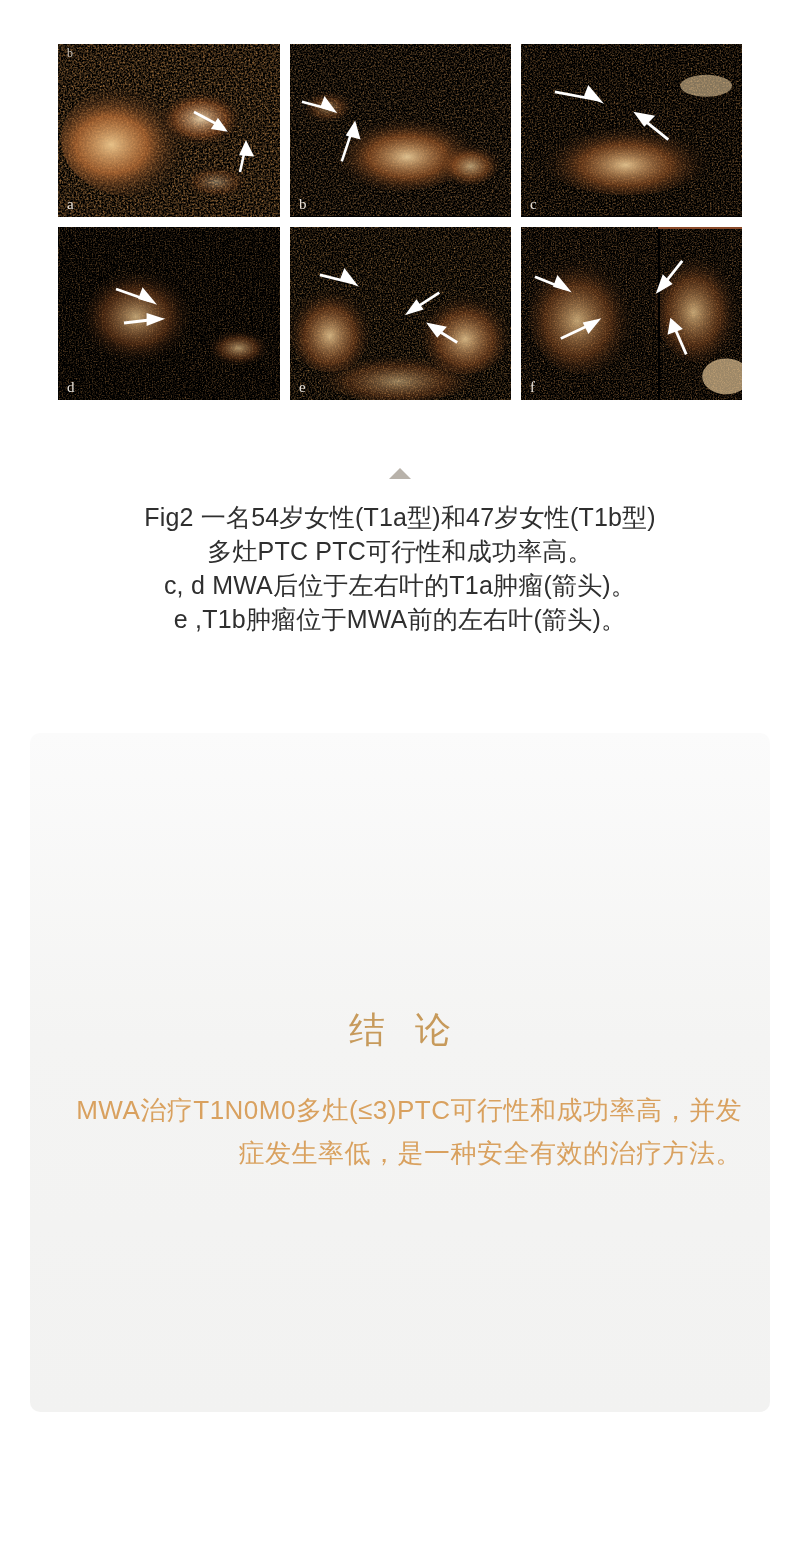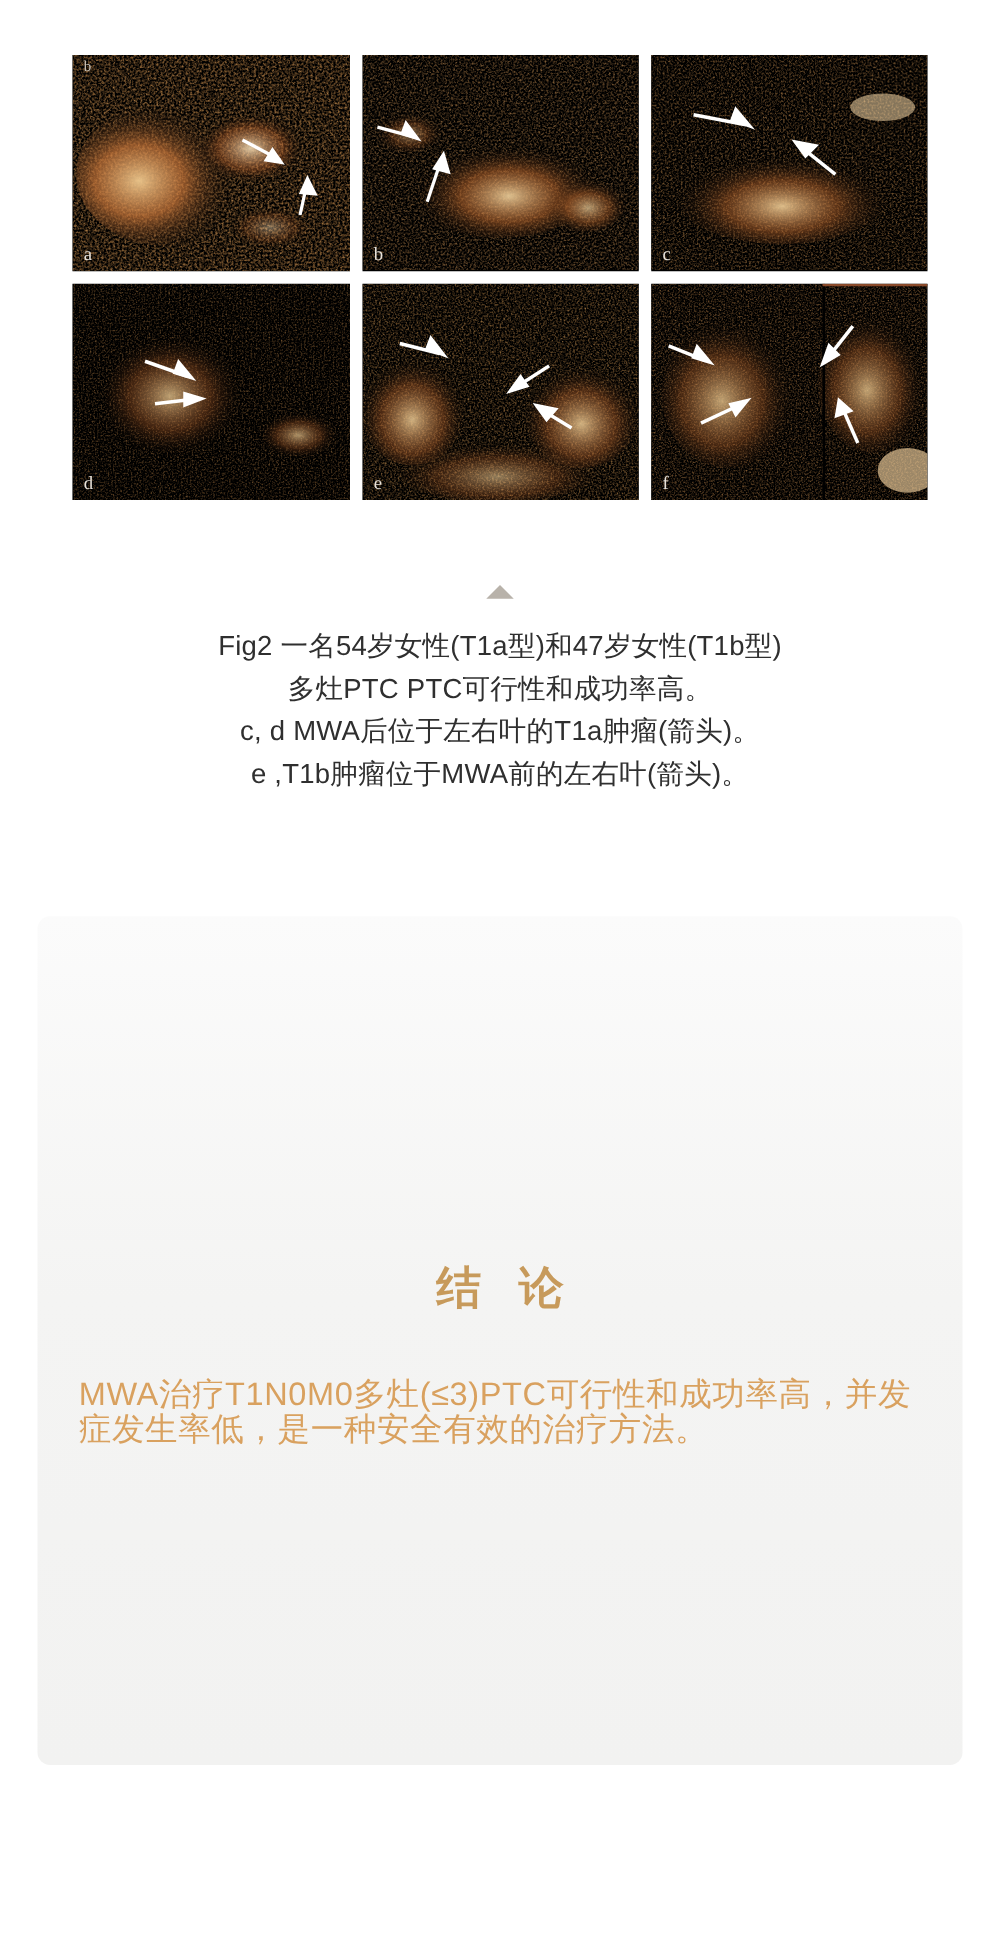--- a/index.html
+++ b/index.html
@@ -82,21 +82,21 @@
     width: 0; height: 0;
     border-left: 11px solid transparent;
     border-right: 11px solid transparent;
     border-bottom: 11px solid #b8b2aa;
   }
   .caption {
     position: absolute;
     left: 0; right: 0;
     top: 500px;
     text-align: center;
-    font-size: 22px;
+    font-size: 25px;
     line-height: 34px;
     color: #2f2f2f;
     letter-spacing: 0.2px;
   }
   .caption .line { display: block; white-space: pre; }
 
   
   .conclusion-card {
     position: absolute;
     left: 30px;
@@ -105,34 +105,35 @@
     height: 679px;
     background: linear-gradient(180deg, #fbfbfb 0%, #f4f4f3 45%, #f2f2f1 100%);
     border-radius: 10px;
   }
   .conclusion-title {
     position: absolute;
     left: 0; right: 0;
     top: 273px;
     text-align: center;
     font-size: 36px;
-    font-weight: bold;
+    font-weight: normal;
     letter-spacing: 10px;
     color: #c79a5b;
     text-indent: 10px;
   }
   .conclusion-body {
     position: absolute;
     left: 33px;
     right: 28px;
-    top: 368px;
+    top: 356px;
     font-size: 26px;
-    line-height: 28px;
+    line-height: 43px;
     color: #d9a15f;
     letter-spacing: 0.5px;
+    text-align: right;
   }
 </style>
 </head>
 <body>
 
 <div class="figure-wrap">
   <div class="img-grid">
 
     <div class="us-panel">
       <svg class="speckle" viewBox="0 0 222 173" preserveAspectRatio="none">

